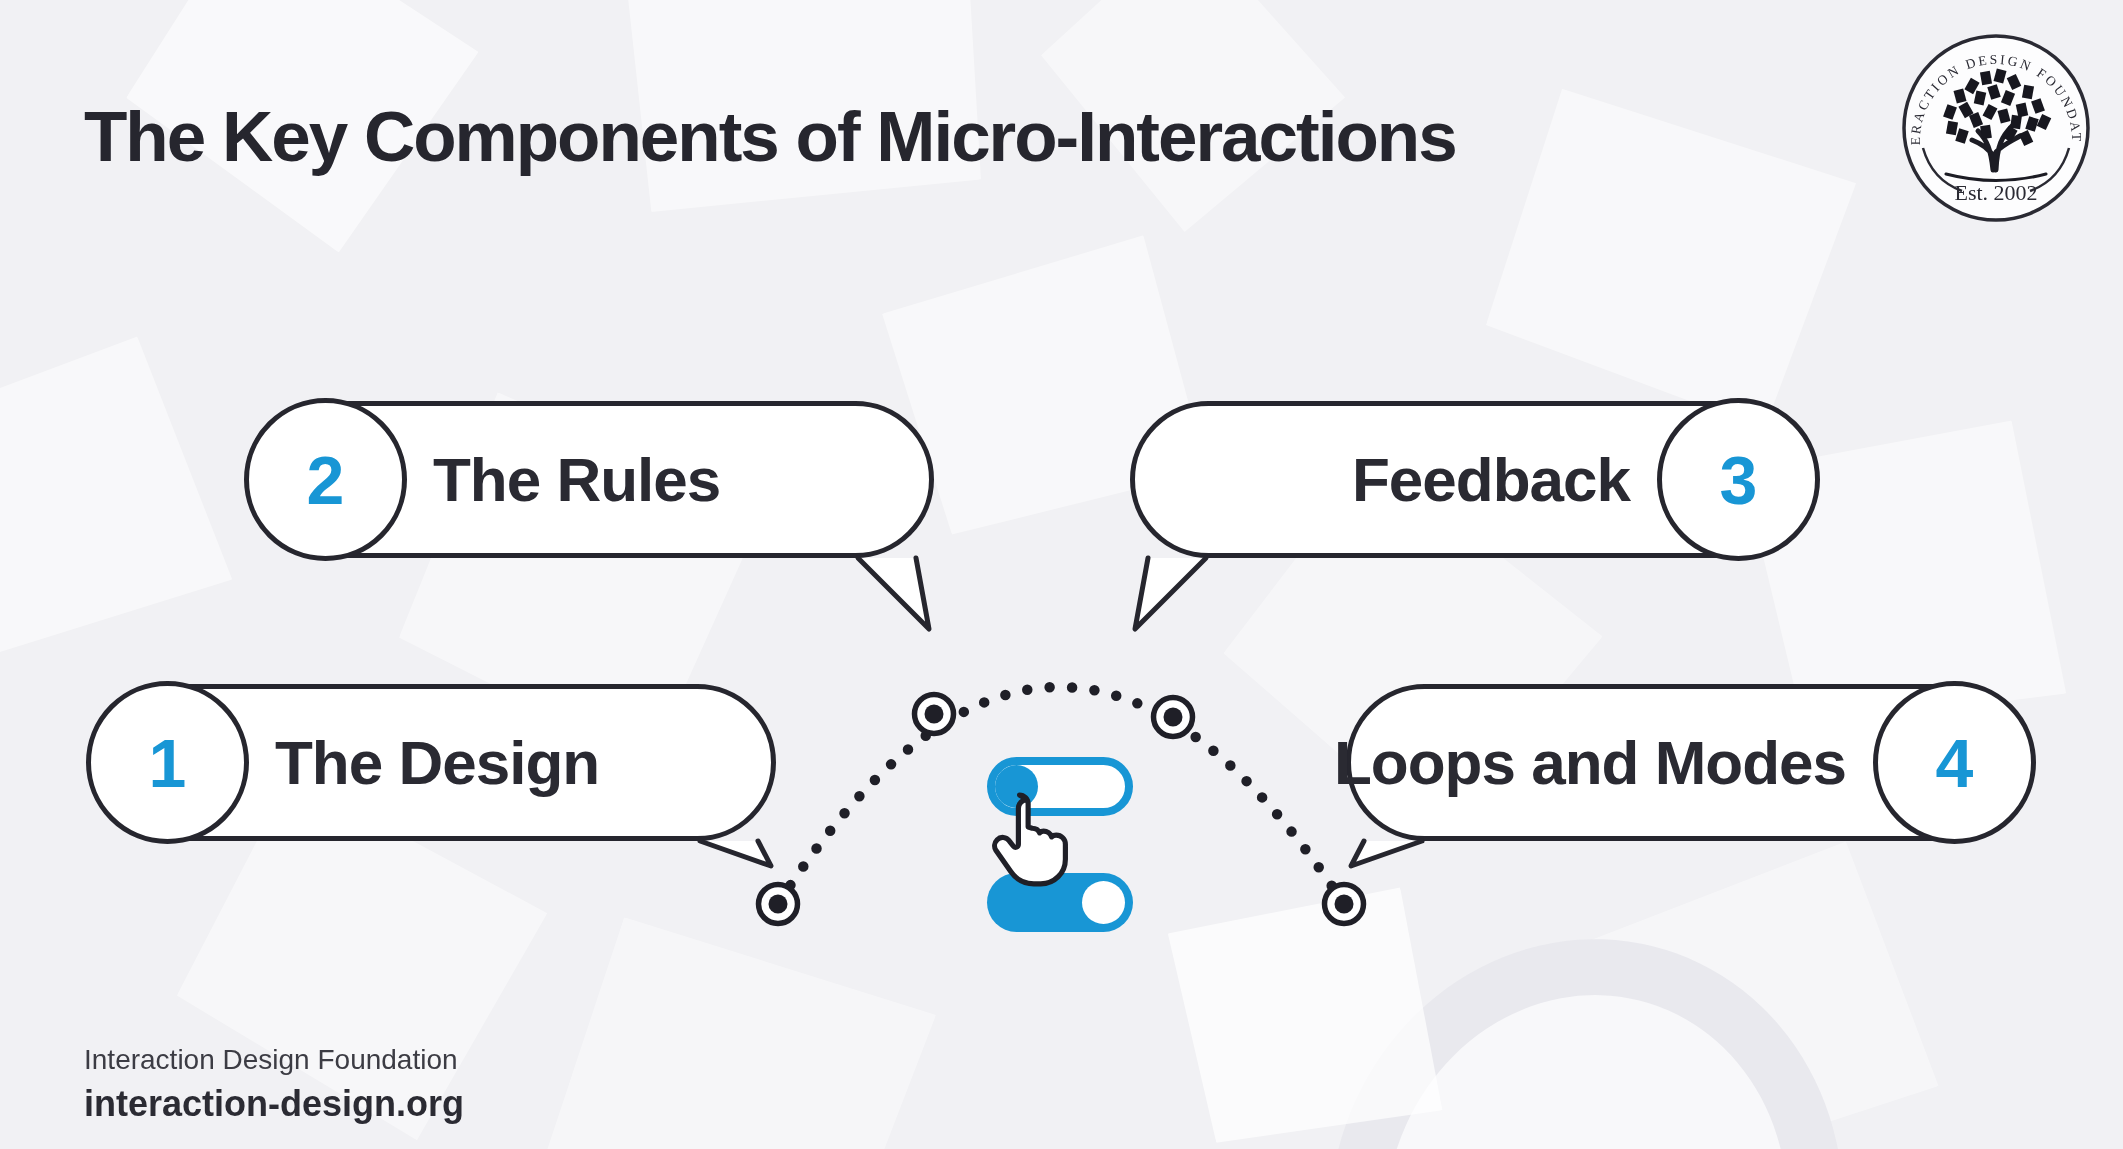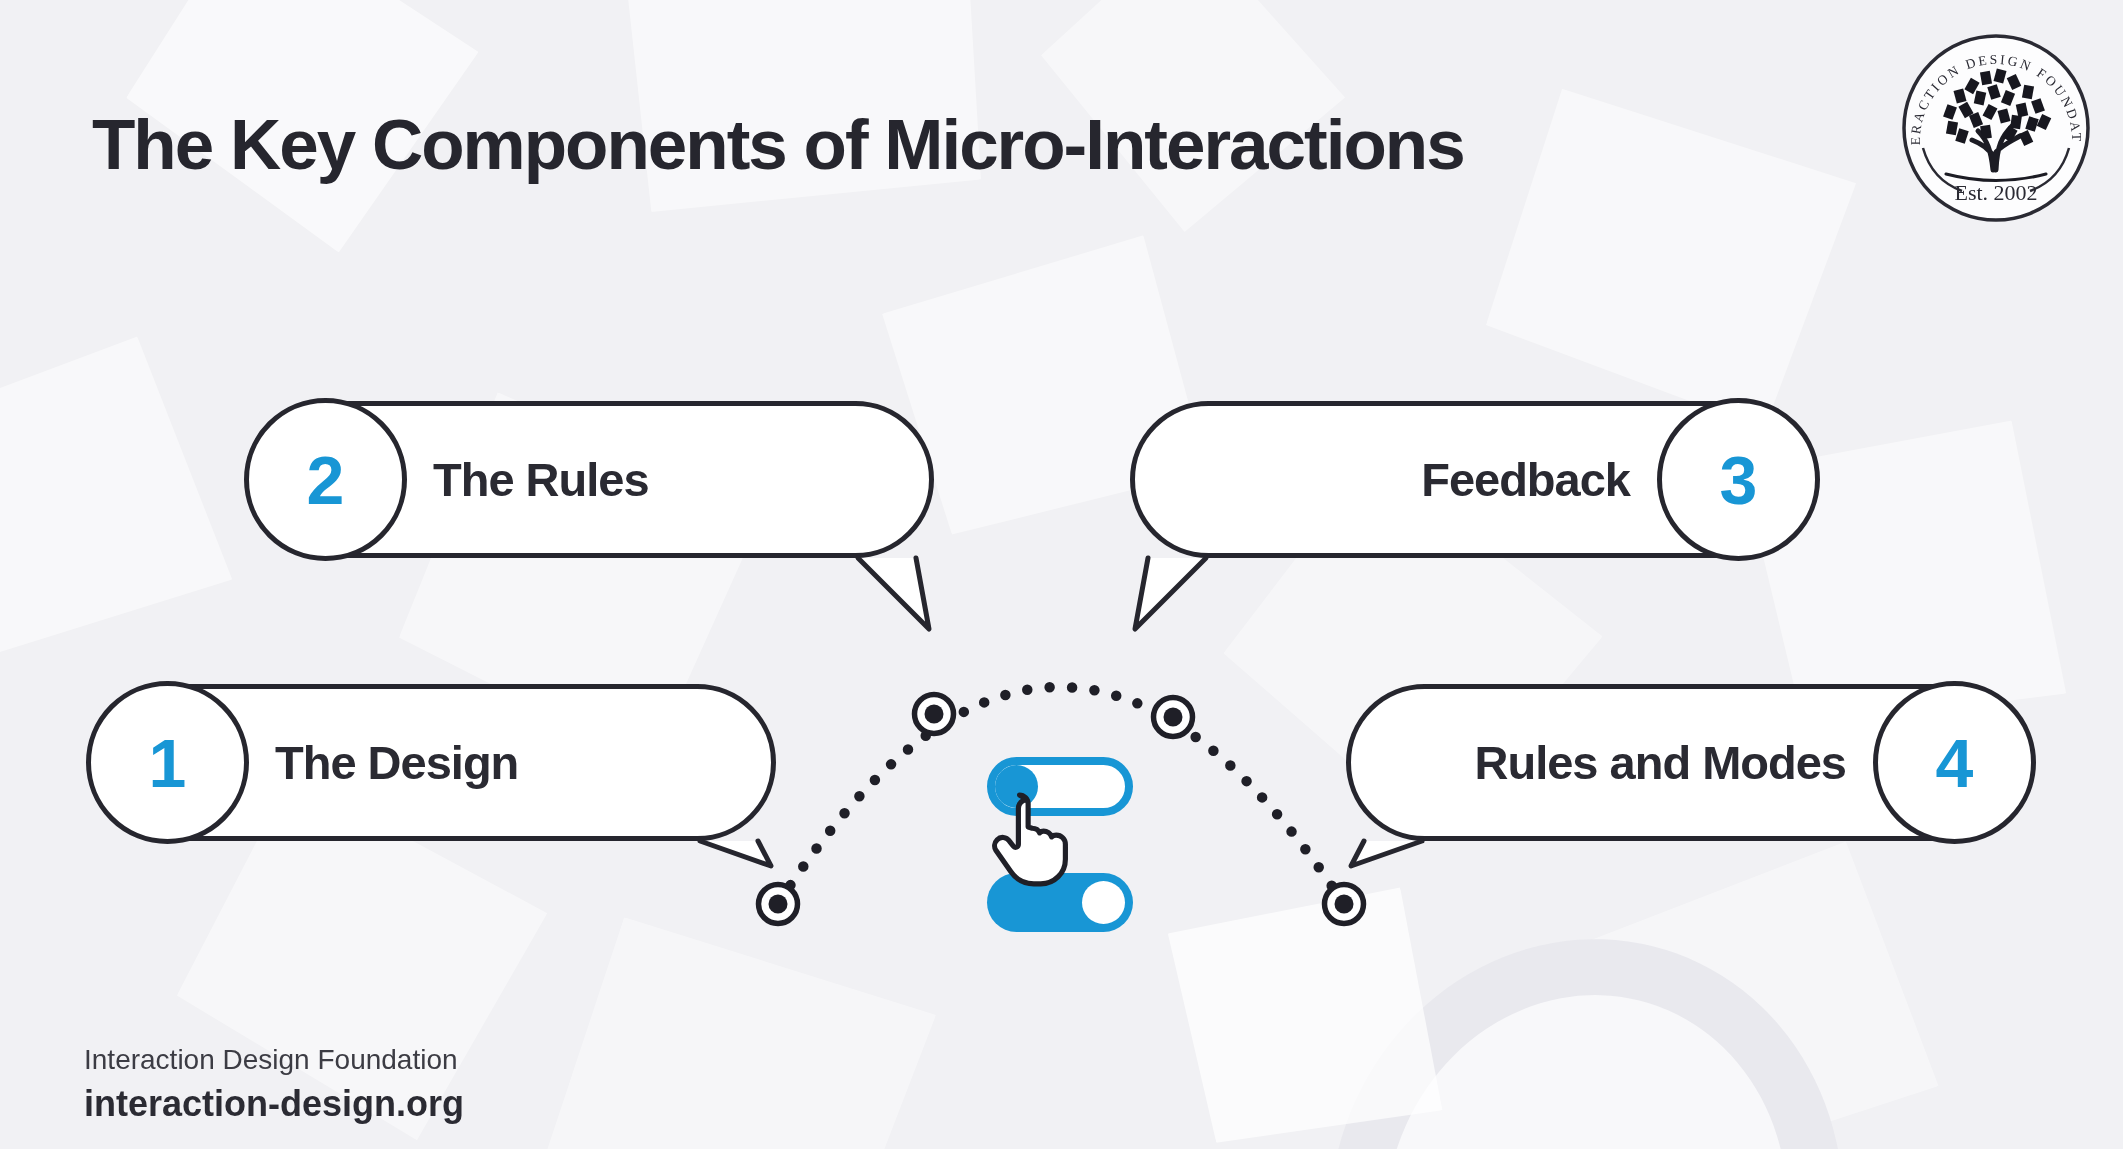--- a/index.html
+++ b/index.html
@@ -6,38 +6,38 @@
   .canvas{
     position:relative;width:2123px;height:1149px;overflow:hidden;
     background:#f1f1f4;font-family:"Liberation Sans",sans-serif;color:#26262e;
   }
   
   .bg-shape{position:absolute;background:rgba(255,255,255,.6);
     clip-path:polygon(10% 0,100% 14%,86% 100%,0 82%);}
   .bg-ring{position:absolute;width:400px;height:440px;border-radius:50%;
     border:56px solid #e9e9ee;background:#f8f8fa;transform:rotate(14deg);}
   
-  .title{position:absolute;left:84px;top:96px;margin:8px;font-size:71px;font-weight:bold;
+  .title{position:absolute;left:84px;top:96px;margin:0;font-size:71px;font-weight:bold;
     letter-spacing:-2px;color:#26262e;white-space:nowrap;}
   
   .logo{position:absolute;left:1896px;top:28px;width:200px;height:200px;}
   .logo text{font-family:"Liberation Serif",serif;fill:#2a2a33;}
   
   .bubble{position:absolute;width:688px;height:157px;}
   .pill{position:absolute;inset:0;background:#fff;border:5px solid #26262e;
     border-radius:84px;box-sizing:border-box;}
   .tail{position:absolute;overflow:visible;}
   .tail .f{fill:#fff;stroke:none;}
   .tail .s{fill:none;stroke:#26262e;stroke-width:5;stroke-linecap:round;stroke-linejoin:round;}
   .num-circle{position:absolute;top:-3px;width:153px;height:153px;background:#fff;
     border:5px solid #26262e;border-radius:50%;display:flex;align-items:center;justify-content:center;}
   .num-circle.at-left{left:-2px;}
   .num-circle.at-right{right:-2px;}
   .num{font-size:68px;font-weight:bold;color:#1896d5;}
-  .bubble-label{position:absolute;top:0;height:157px;line-height:157px;font-size:47px;
+  .bubble-label{position:absolute;top:0;height:157px;line-height:157px;font-size:62px;
     font-weight:bold;letter-spacing:-1px;white-space:nowrap;color:#2a2a32;}
   .bubble-label.from-left{left:187px;}
   .bubble-label.from-right{right:188px;text-align:center;}
   
   .flow{position:absolute;left:0;top:0;width:2123px;height:1149px;pointer-events:none;}
   .dotted{fill:none;stroke:#1f1f27;stroke-width:10.5;stroke-dasharray:0 22.5;stroke-linecap:round;}
   .donut-outer{fill:#fff;stroke:#1f1f27;stroke-width:5.5;}
   .donut-inner{fill:#1f1f27;}
   
   .toggle{position:absolute;width:146px;height:59px;border-radius:31px;box-sizing:border-box;}
@@ -178,21 +178,21 @@
 
   <div class="bubble" style="left:1346px;top:684px;">
     <div class="pill"></div>
     <svg class="tail" style="left:0px;top:150px;width:110px;height:45px;" viewBox="0 0 110 45">
       <path class="f" d="M 76,7 L 5,32 L 18,7 Z"></path>
       <path class="s" d="M 76,7 L 5,32 L 18,7"></path>
     </svg>
     <div class="num-circle at-right">
       <span class="num">4</span>
     </div>
-    <div class="bubble-label from-right">Rules and Modes</div>
+    <div class="bubble-label from-right">Loops and Modes</div>
   </div>
 
   <div class="toggle toggle-off">
     <span class="knob"></span>
   </div>
   <div class="toggle toggle-on">
     <span class="knob"></span>
   </div>
 
   <svg class="cursor" viewBox="-8 -1 68 82" aria-hidden="true">

